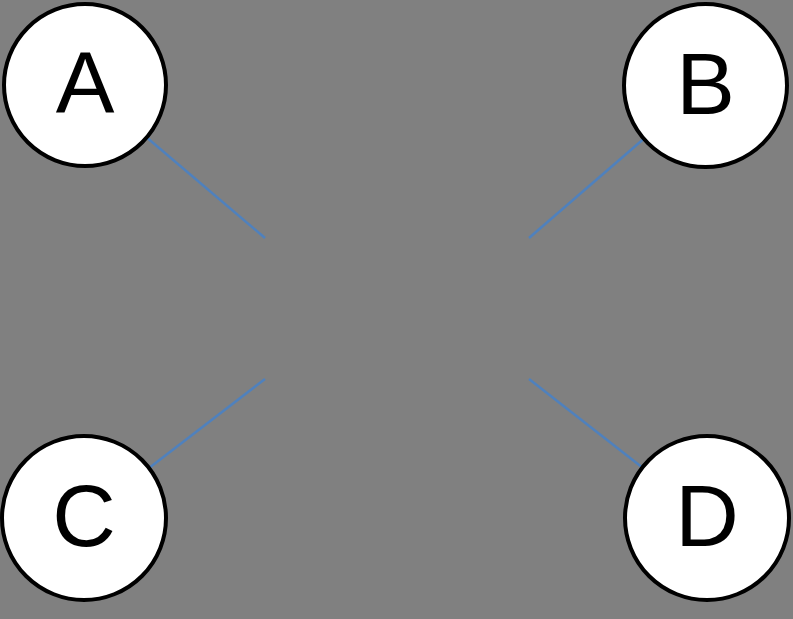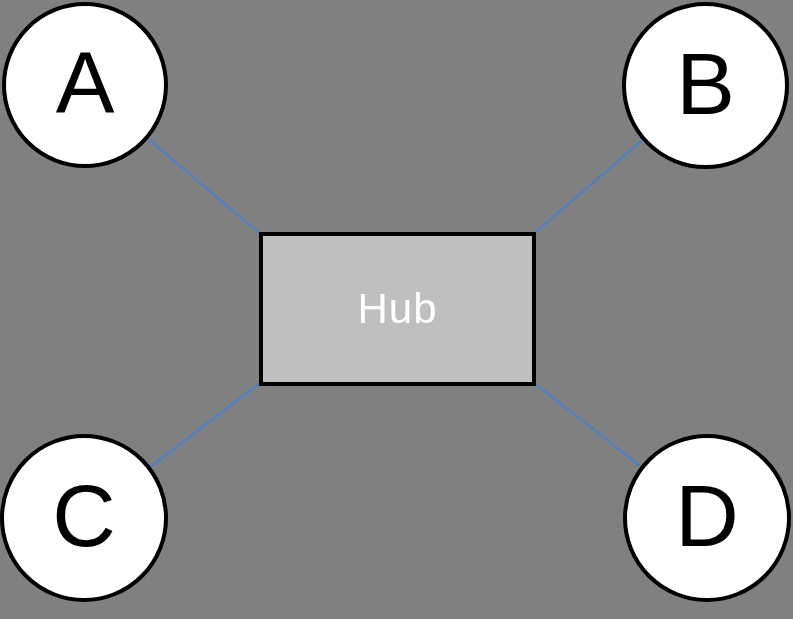--- a/index.html
+++ b/index.html
@@ -70,23 +70,20 @@
 
 <div class="canvas">
 
   <svg class="connectors">
     <line class="connector" x1="85" y1="85" x2="265" y2="238"></line>
     <line class="connector" x1="706" y1="85" x2="529" y2="238"></line>
     <line class="connector" x1="84" y1="518" x2="265" y2="379"></line>
     <line class="connector" x1="707" y1="518" x2="529" y2="379"></line>
   </svg>
 
-  <div class="hub">
-    <span class="hub-label">Hub</span>
-  </div>
 
   <div class="node node-a">
     <span class="node-label">A</span>
   </div>
 
   <div class="node node-b">
     <span class="node-label">B</span>
   </div>
 
   <div class="node node-c">

